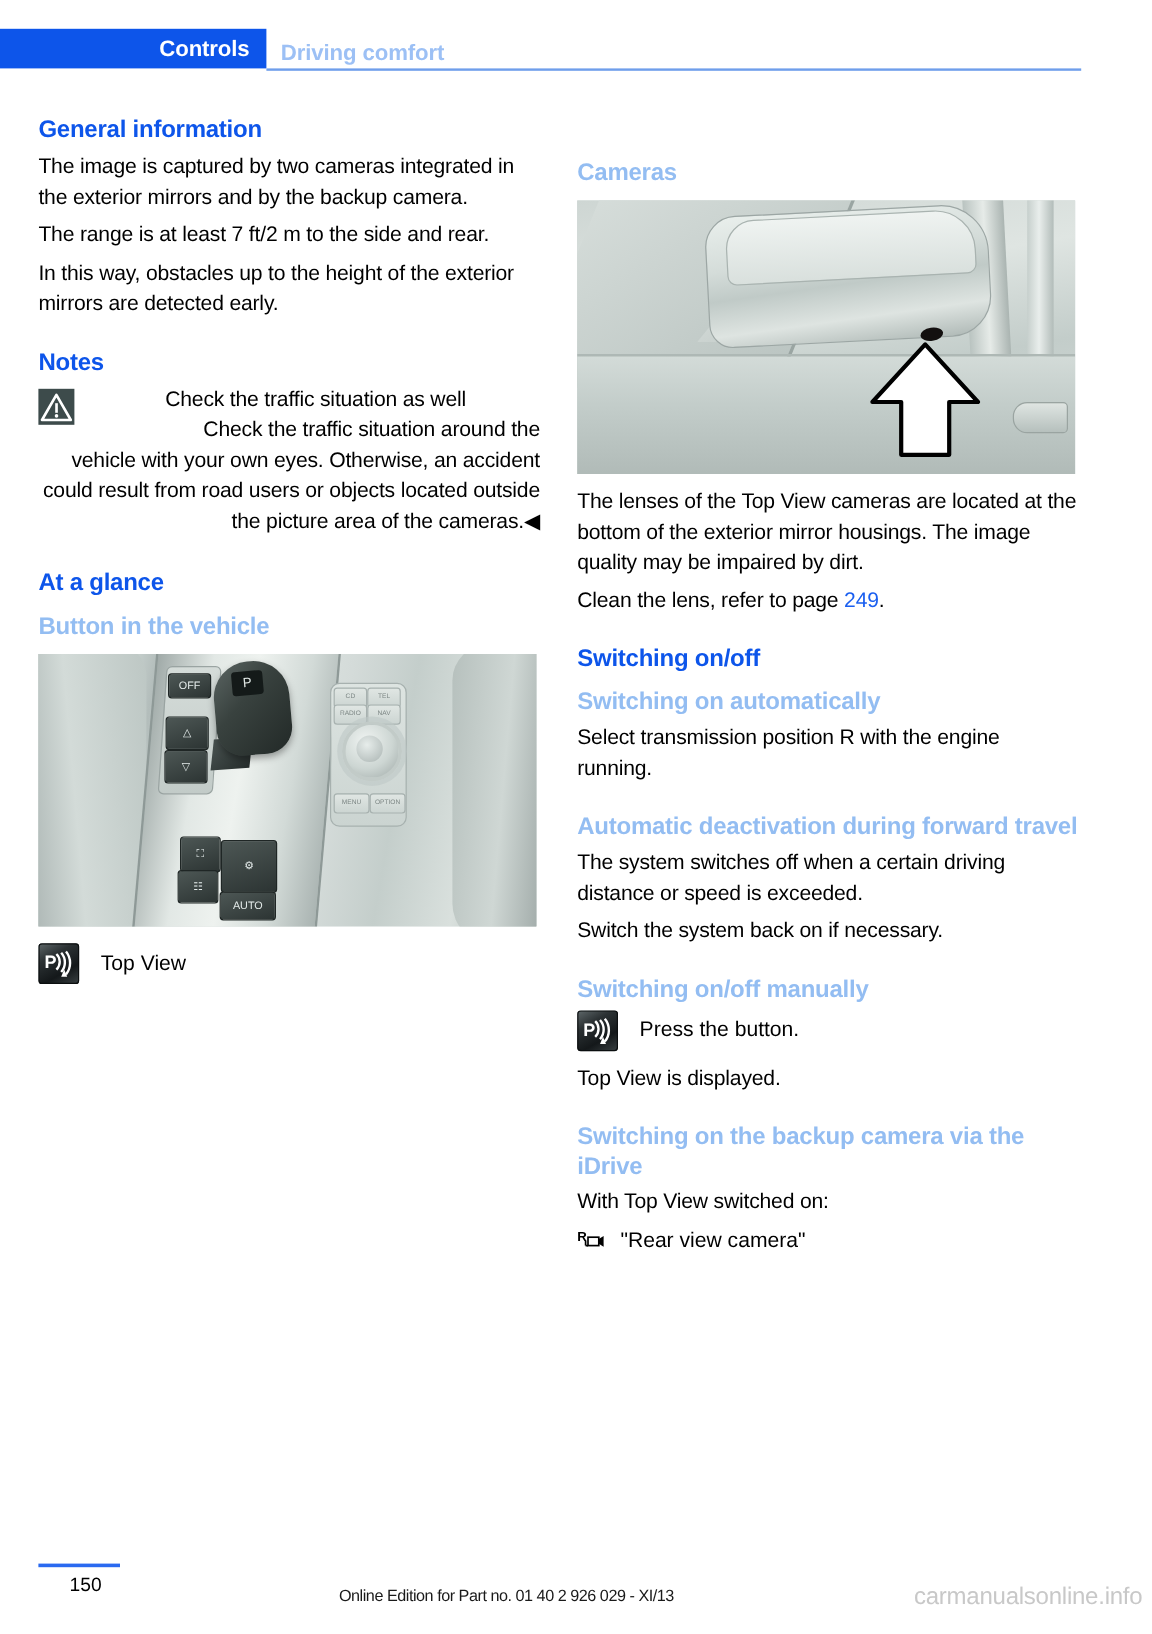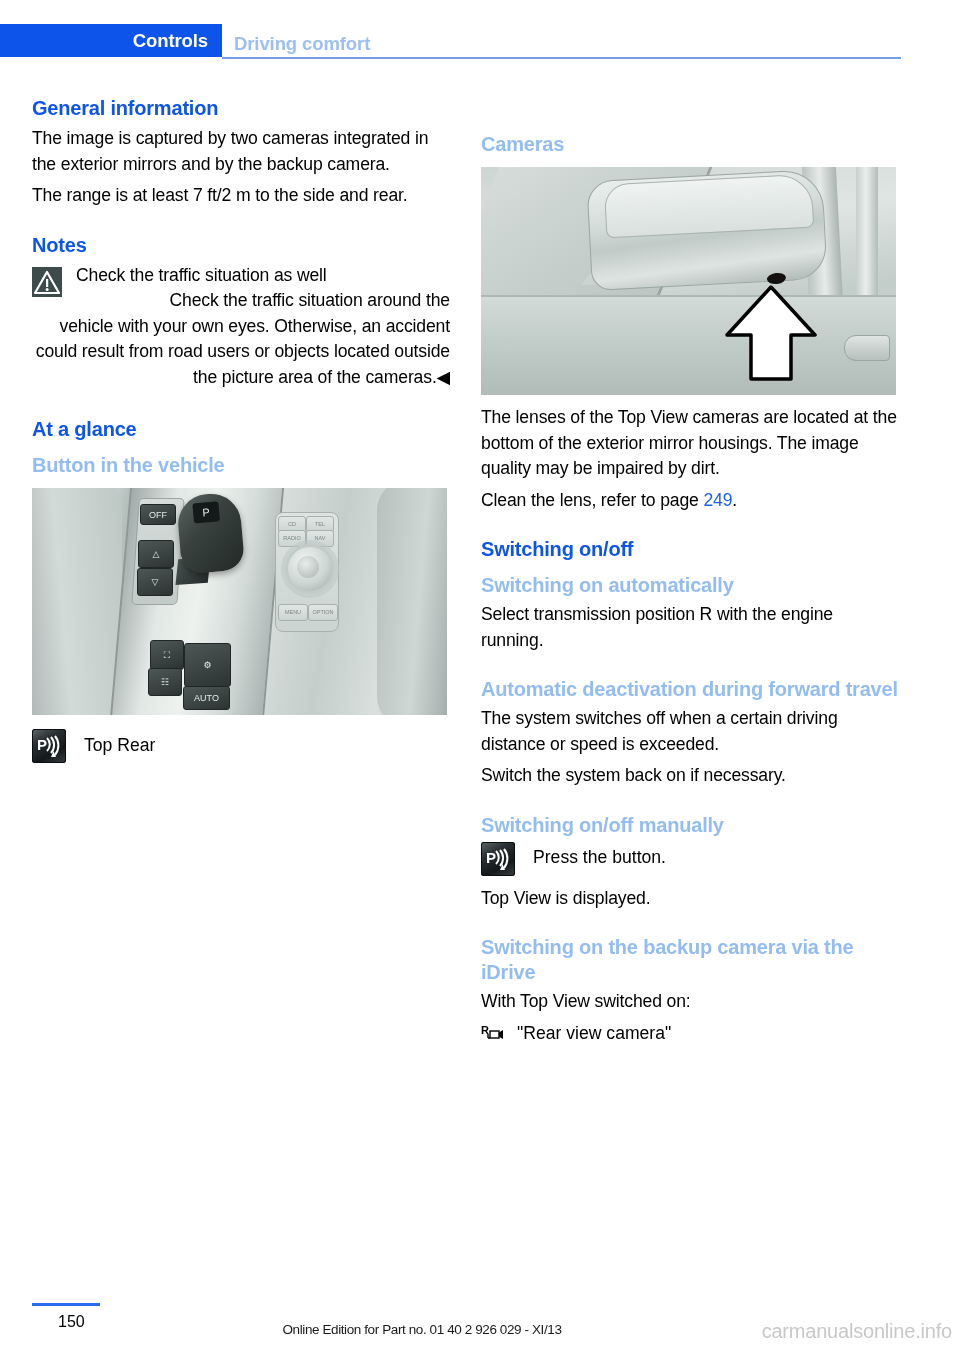--- a/index.html
+++ b/index.html
@@ -375,34 +375,35 @@
   </div>
   <div class="header-tab-secondary">Driving comfort</div>
   <div class="header-rule"></div>
 </div>
 
 <div class="col col-left">
 
   <h1 class="sec">General information</h1>
   <p class="body">The image is captured by two cameras integrated in the exterior mirrors and by the backup camera.</p>
   <p class="body">The range is at least 7 ft/2 m to the side and rear.</p>
+  <p class="body">In this way, obstacles up to the height of the exterior mirrors are detected early.</p>
 
   <div class="gap-md"></div>
 
   <h1 class="sec">Notes</h1>
 
   <div class="note-block">
     <span class="icon-warning note-icon-float">
       <svg width="30" height="30" viewBox="0 0 30 30" aria-hidden="true">
         <polygon points="15,5 27,26 3,26" fill="none" stroke="#ffffff" stroke-width="2.2" stroke-linejoin="round"></polygon>
         <rect x="14" y="12" width="2.2" height="8" fill="#ffffff"></rect>
         <circle cx="15.1" cy="22.6" r="1.5" fill="#ffffff"></circle>
       </svg>
     </span>
-    <p class="body" style="padding-left:44px;margin-bottom:0;">Check the traffic situation as well</p>
+    <p class="body" style="padding-left:44px;margin-bottom:0;text-align:center;">Check the traffic situation as well</p>
     <p class="body" style="text-indent:44px;text-align:right;">Check the traffic situation around the vehicle with your own eyes. Otherwise, an accident could result from road users or objects located outside the picture area of the cameras.◀</p>
   </div>
 
   <div class="gap-lg"></div>
 
   <h1 class="sec">At a glance</h1>
 
   <div class="gap-xs"></div>
 
   <h2 class="sub">Button in the vehicle</h2>
@@ -453,21 +454,21 @@
   <div class="caption-row">
     <span class="icon-pdc">
       <svg width="34" height="34" viewBox="0 0 34 34" aria-hidden="true">
         <text x="5" y="21" font-family="Liberation Sans, sans-serif" font-size="15" font-weight="bold" fill="#ffffff">P</text>
         <path d="M15 9 A9 9 0 0 1 15 22" fill="none" stroke="#ffffff" stroke-width="2"></path>
         <path d="M19 8 A12 12 0 0 1 19 24" fill="none" stroke="#ffffff" stroke-width="2"></path>
         <path d="M23 7 A15 15 0 0 1 23 26" fill="none" stroke="#ffffff" stroke-width="2"></path>
         <polygon points="24,28 19,28 21.5,22" fill="#ffffff"></polygon>
       </svg>
     </span>
-    <span class="caption-text">Top Rear</span>
+    <span class="caption-text">Top View</span>
   </div>
 
 </div>
 
 <div class="col col-right">
 
   <h2 class="sub">Cameras</h2>
 
   <div class="gap-xs"></div>
 

